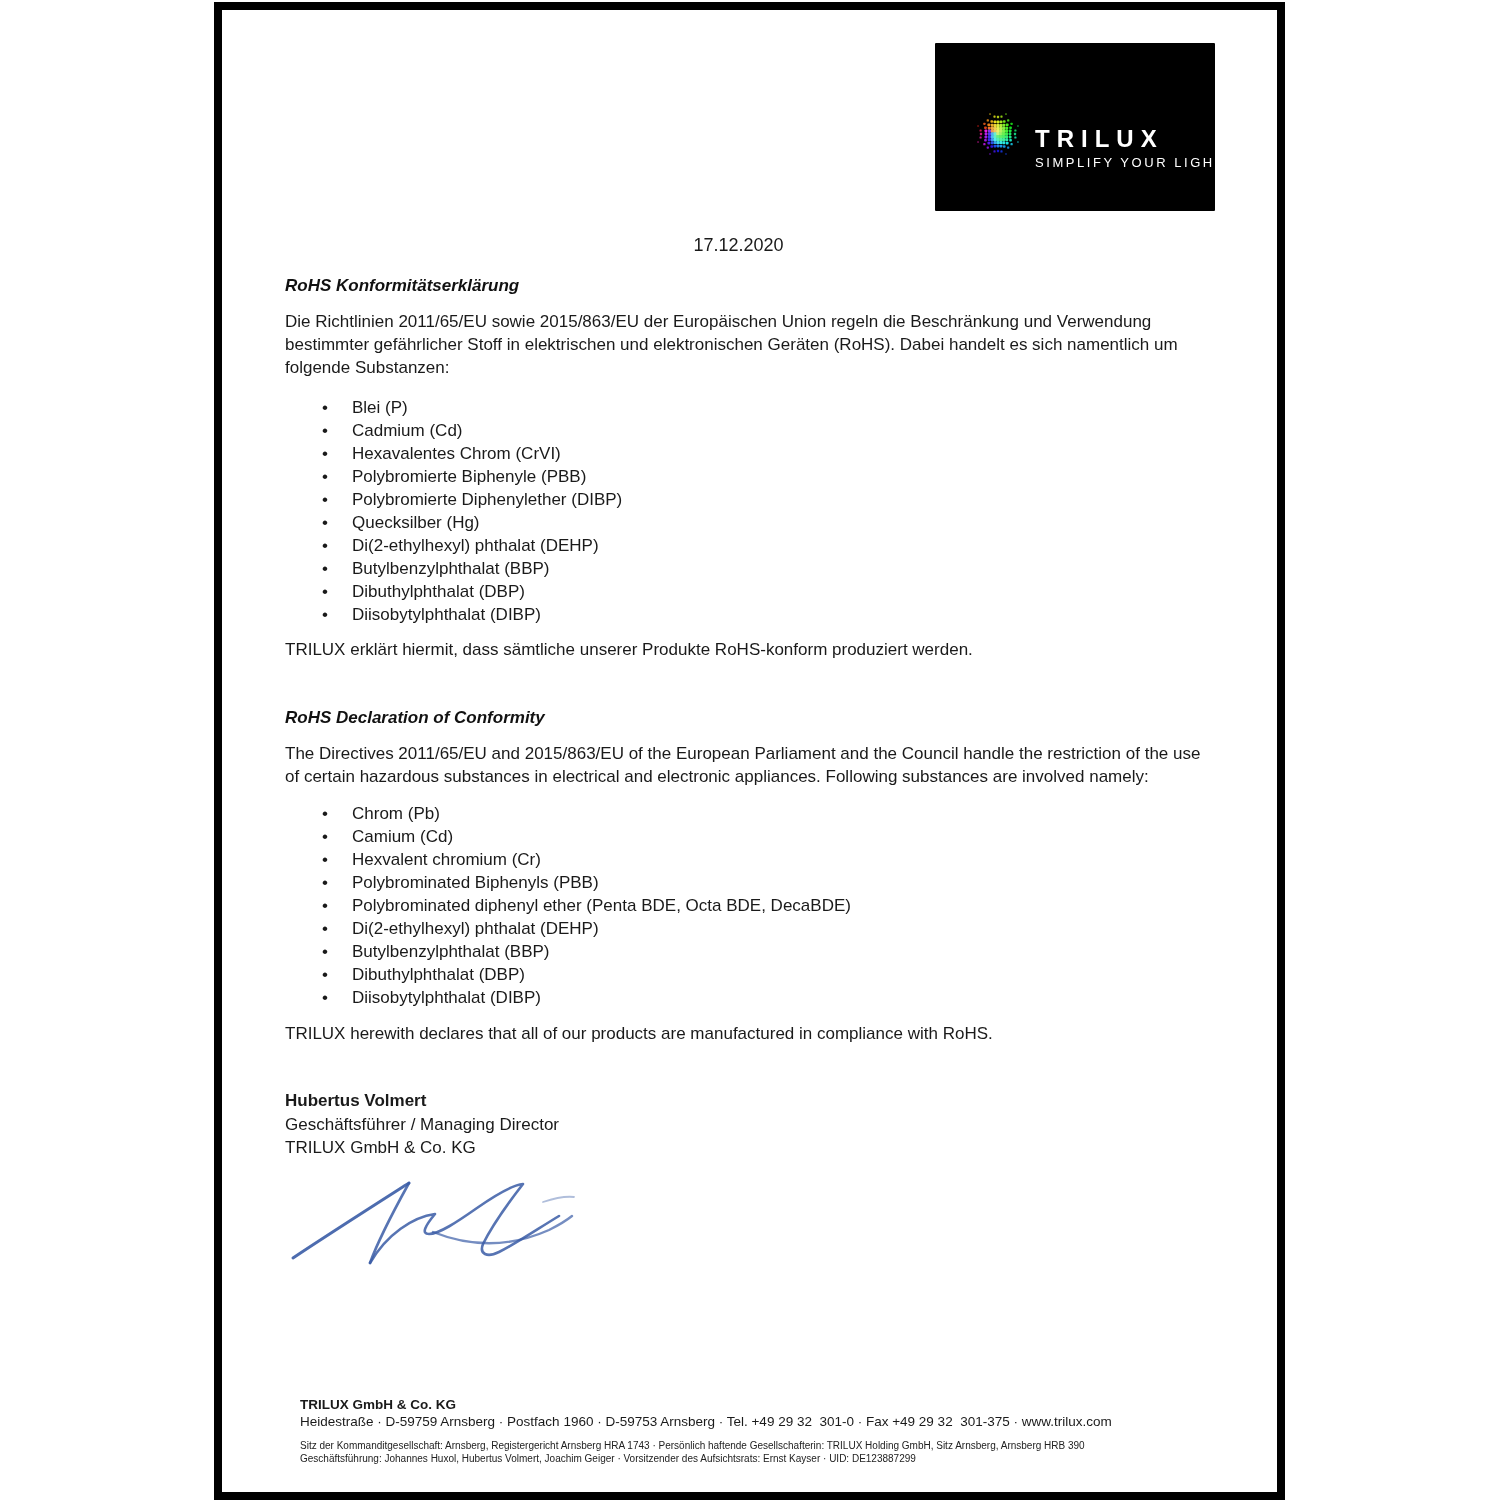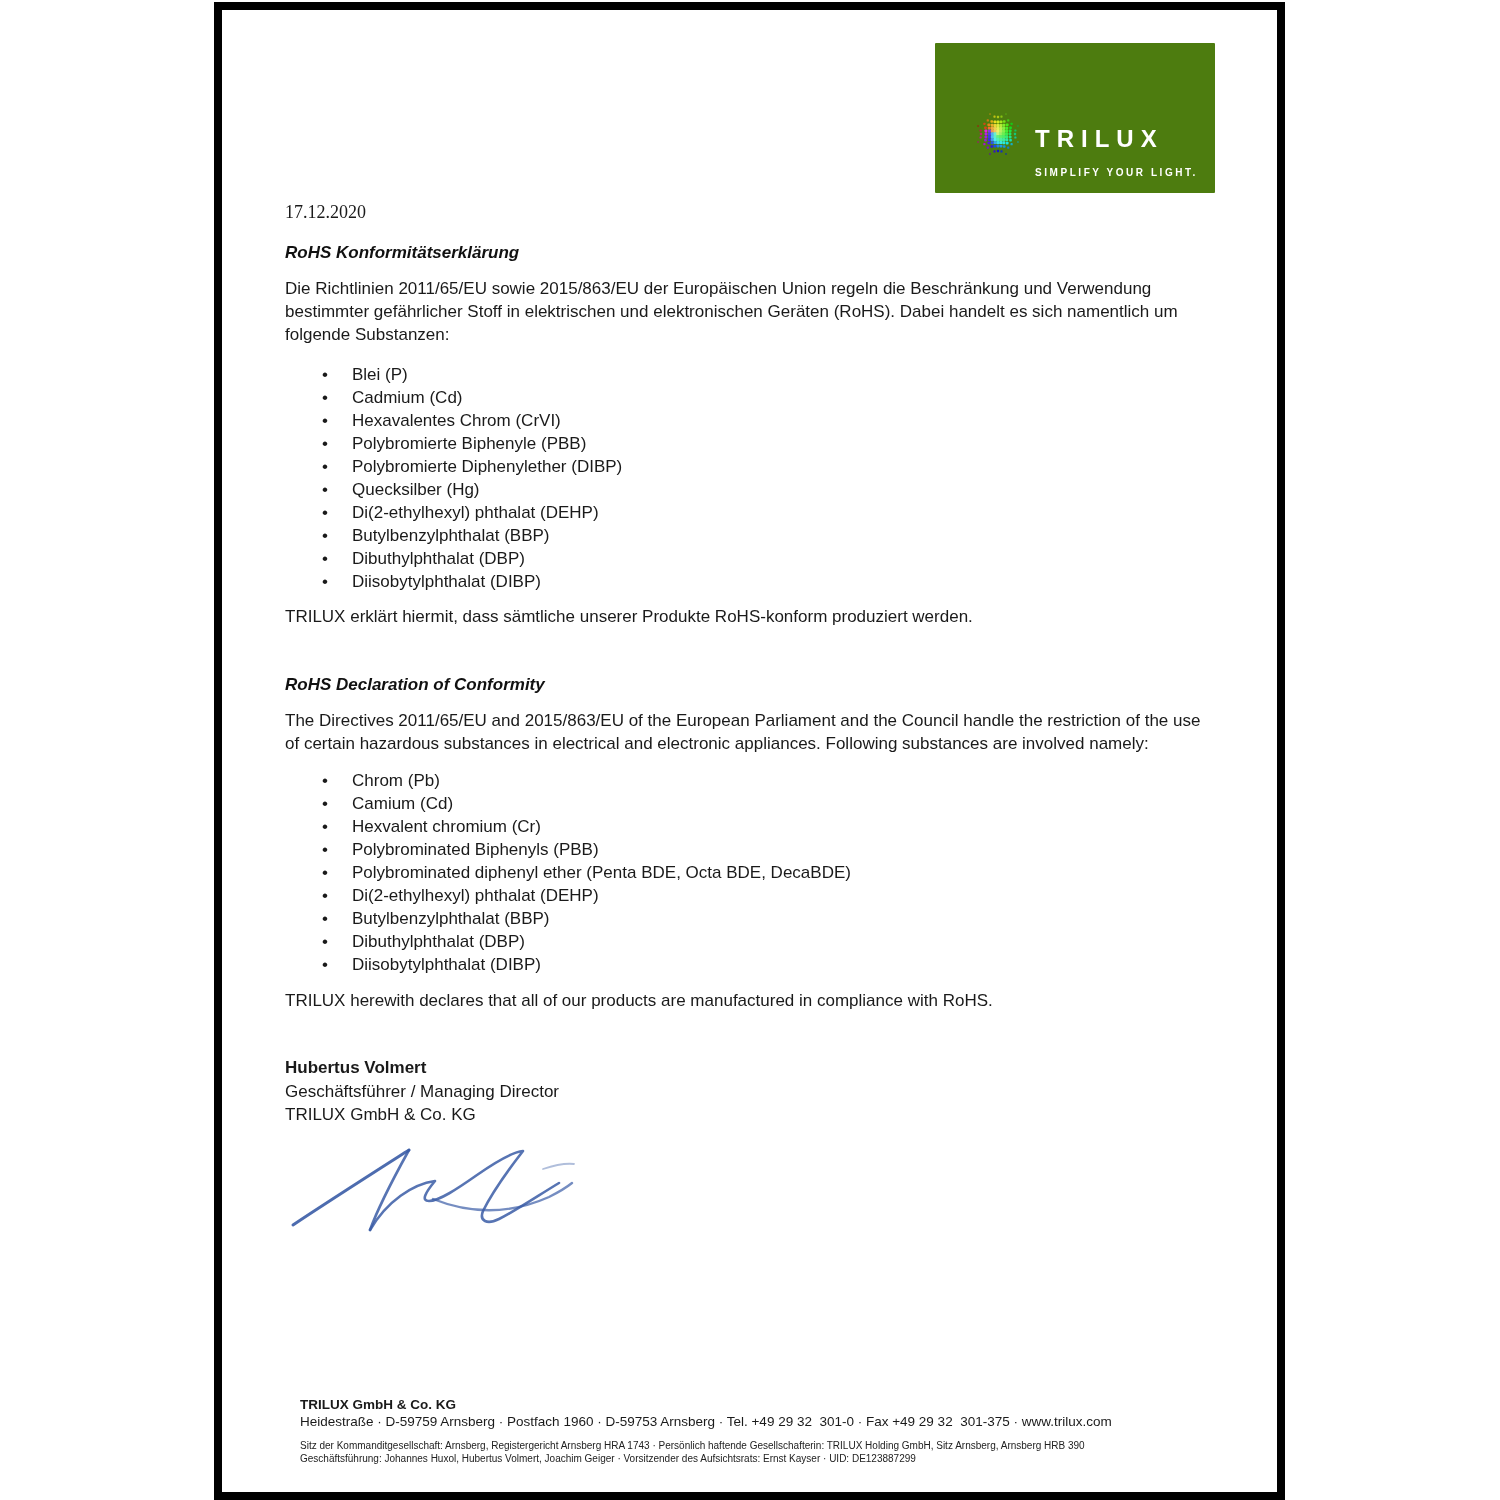--- a/index.html
+++ b/index.html
@@ -12,29 +12,29 @@
 
   .page {
     position:absolute; left:214px; top:2px;
     width:1055px; height:1482px;
     border:8px solid #000; background:#fff;
   }
   .content { padding:0 58px 0 63px; }
 
   
   .logo-box {
-    margin:33px 4px 0 auto; width:280px; height:150px;
-    background:#4d7c0f; position:relative; border-radius:1px;
+    margin:33px 4px 0 auto; width:280px; height:168px;
+    background:#000000; position:relative; border-radius:1px;
   }
   .globe-svg { position:absolute; left:38px; top:66px; }
   .wordmark { position:absolute; left:100px; top:84px; color:#fff; }
   .brand { font-size:24px; font-weight:bold; letter-spacing:7px; line-height:1; white-space:nowrap; }
-  .tagline { font-size:10px; font-weight:bold; letter-spacing:2.55px; margin-top:16px; white-space:nowrap; }
-
-  .date { margin-top:9px; text-align:left; padding-right:27px; font-size:18px; line-height:20px;font-family:Liberation Serif, serif; }
+  .tagline { font-size:13px; font-weight:normal; letter-spacing:2.55px; margin-top:4px; white-space:nowrap; }
+
+  .date { margin-top:24px; text-align:center; padding-right:27px; font-size:18px; line-height:20px; }
 
   h1 { font-size:17px; line-height:20px; margin:0; font-weight:bold; color:#111;font-style:italic; }
   .h-de { margin-top:21px; }
   .h-en { margin-top:47px; }
 
   p { font-size:17px; line-height:23px; margin:14px 0 0; max-width:932px; }
   .closing-de { margin-top:12px; }
   .closing-en { margin-top:13px; }
 
   ul.substances { margin:17px 0 0; padding:0 0 0 67px; list-style:none; font-size:17px; max-width:880px; }

